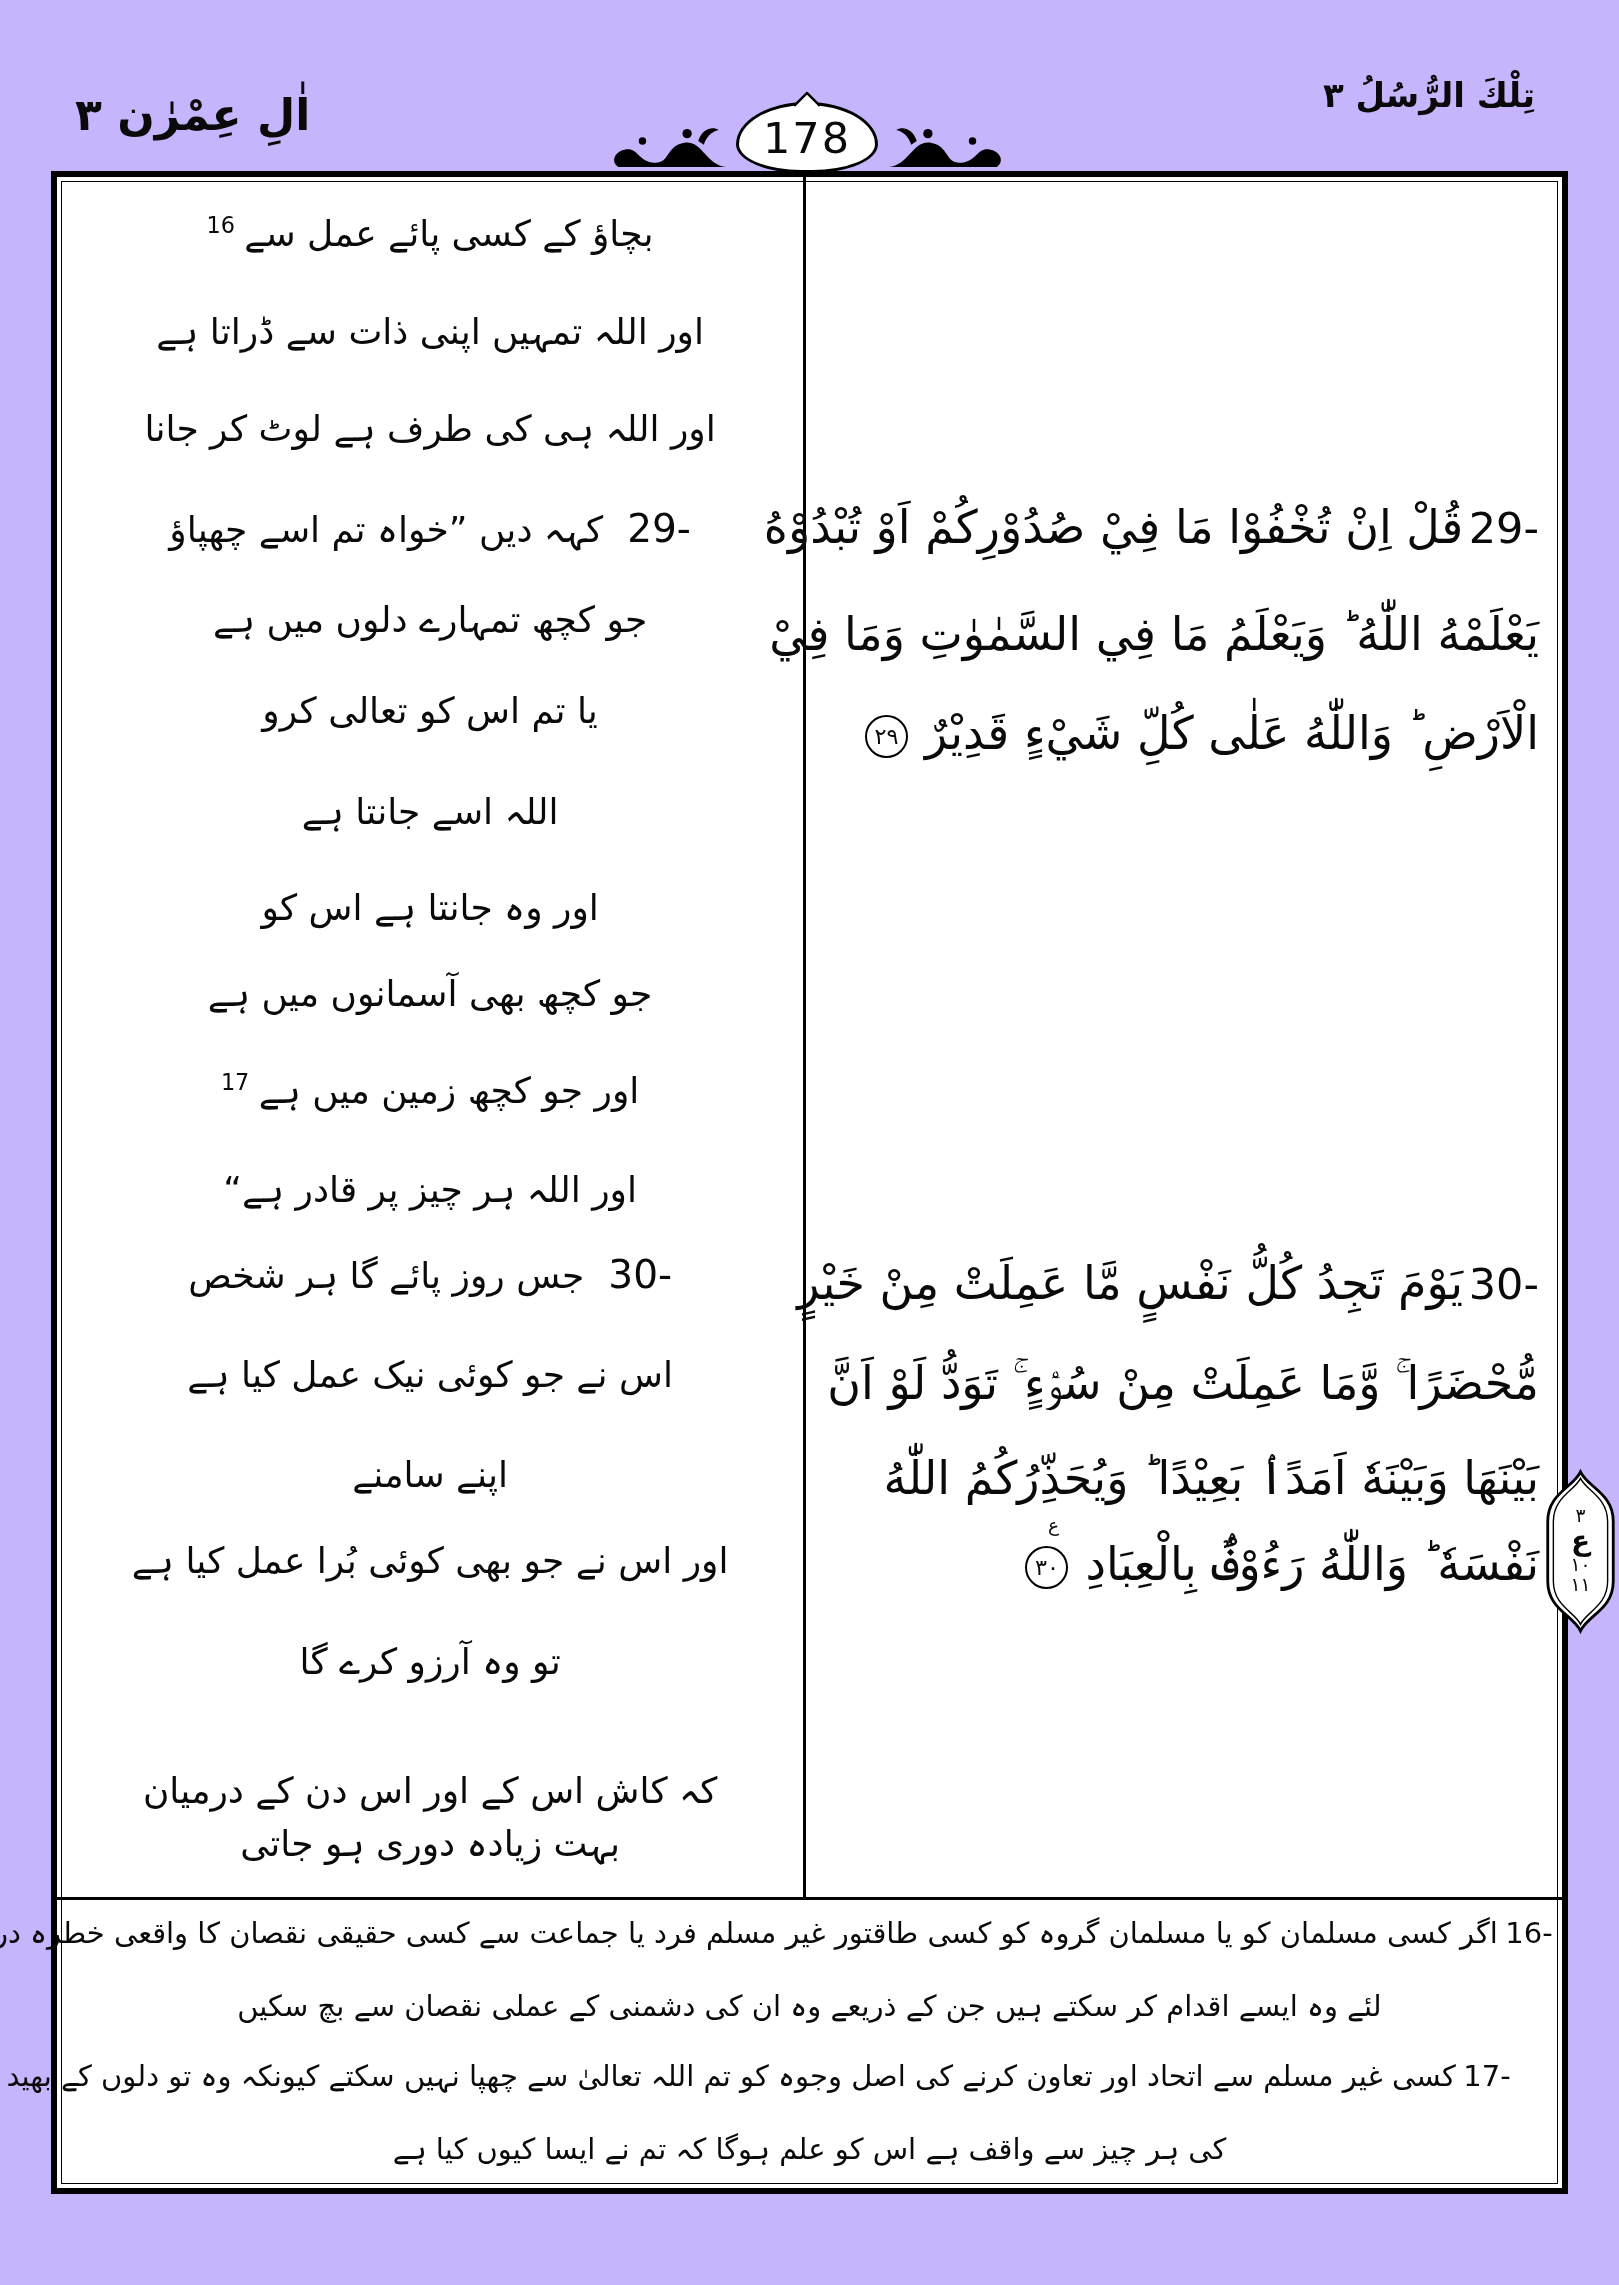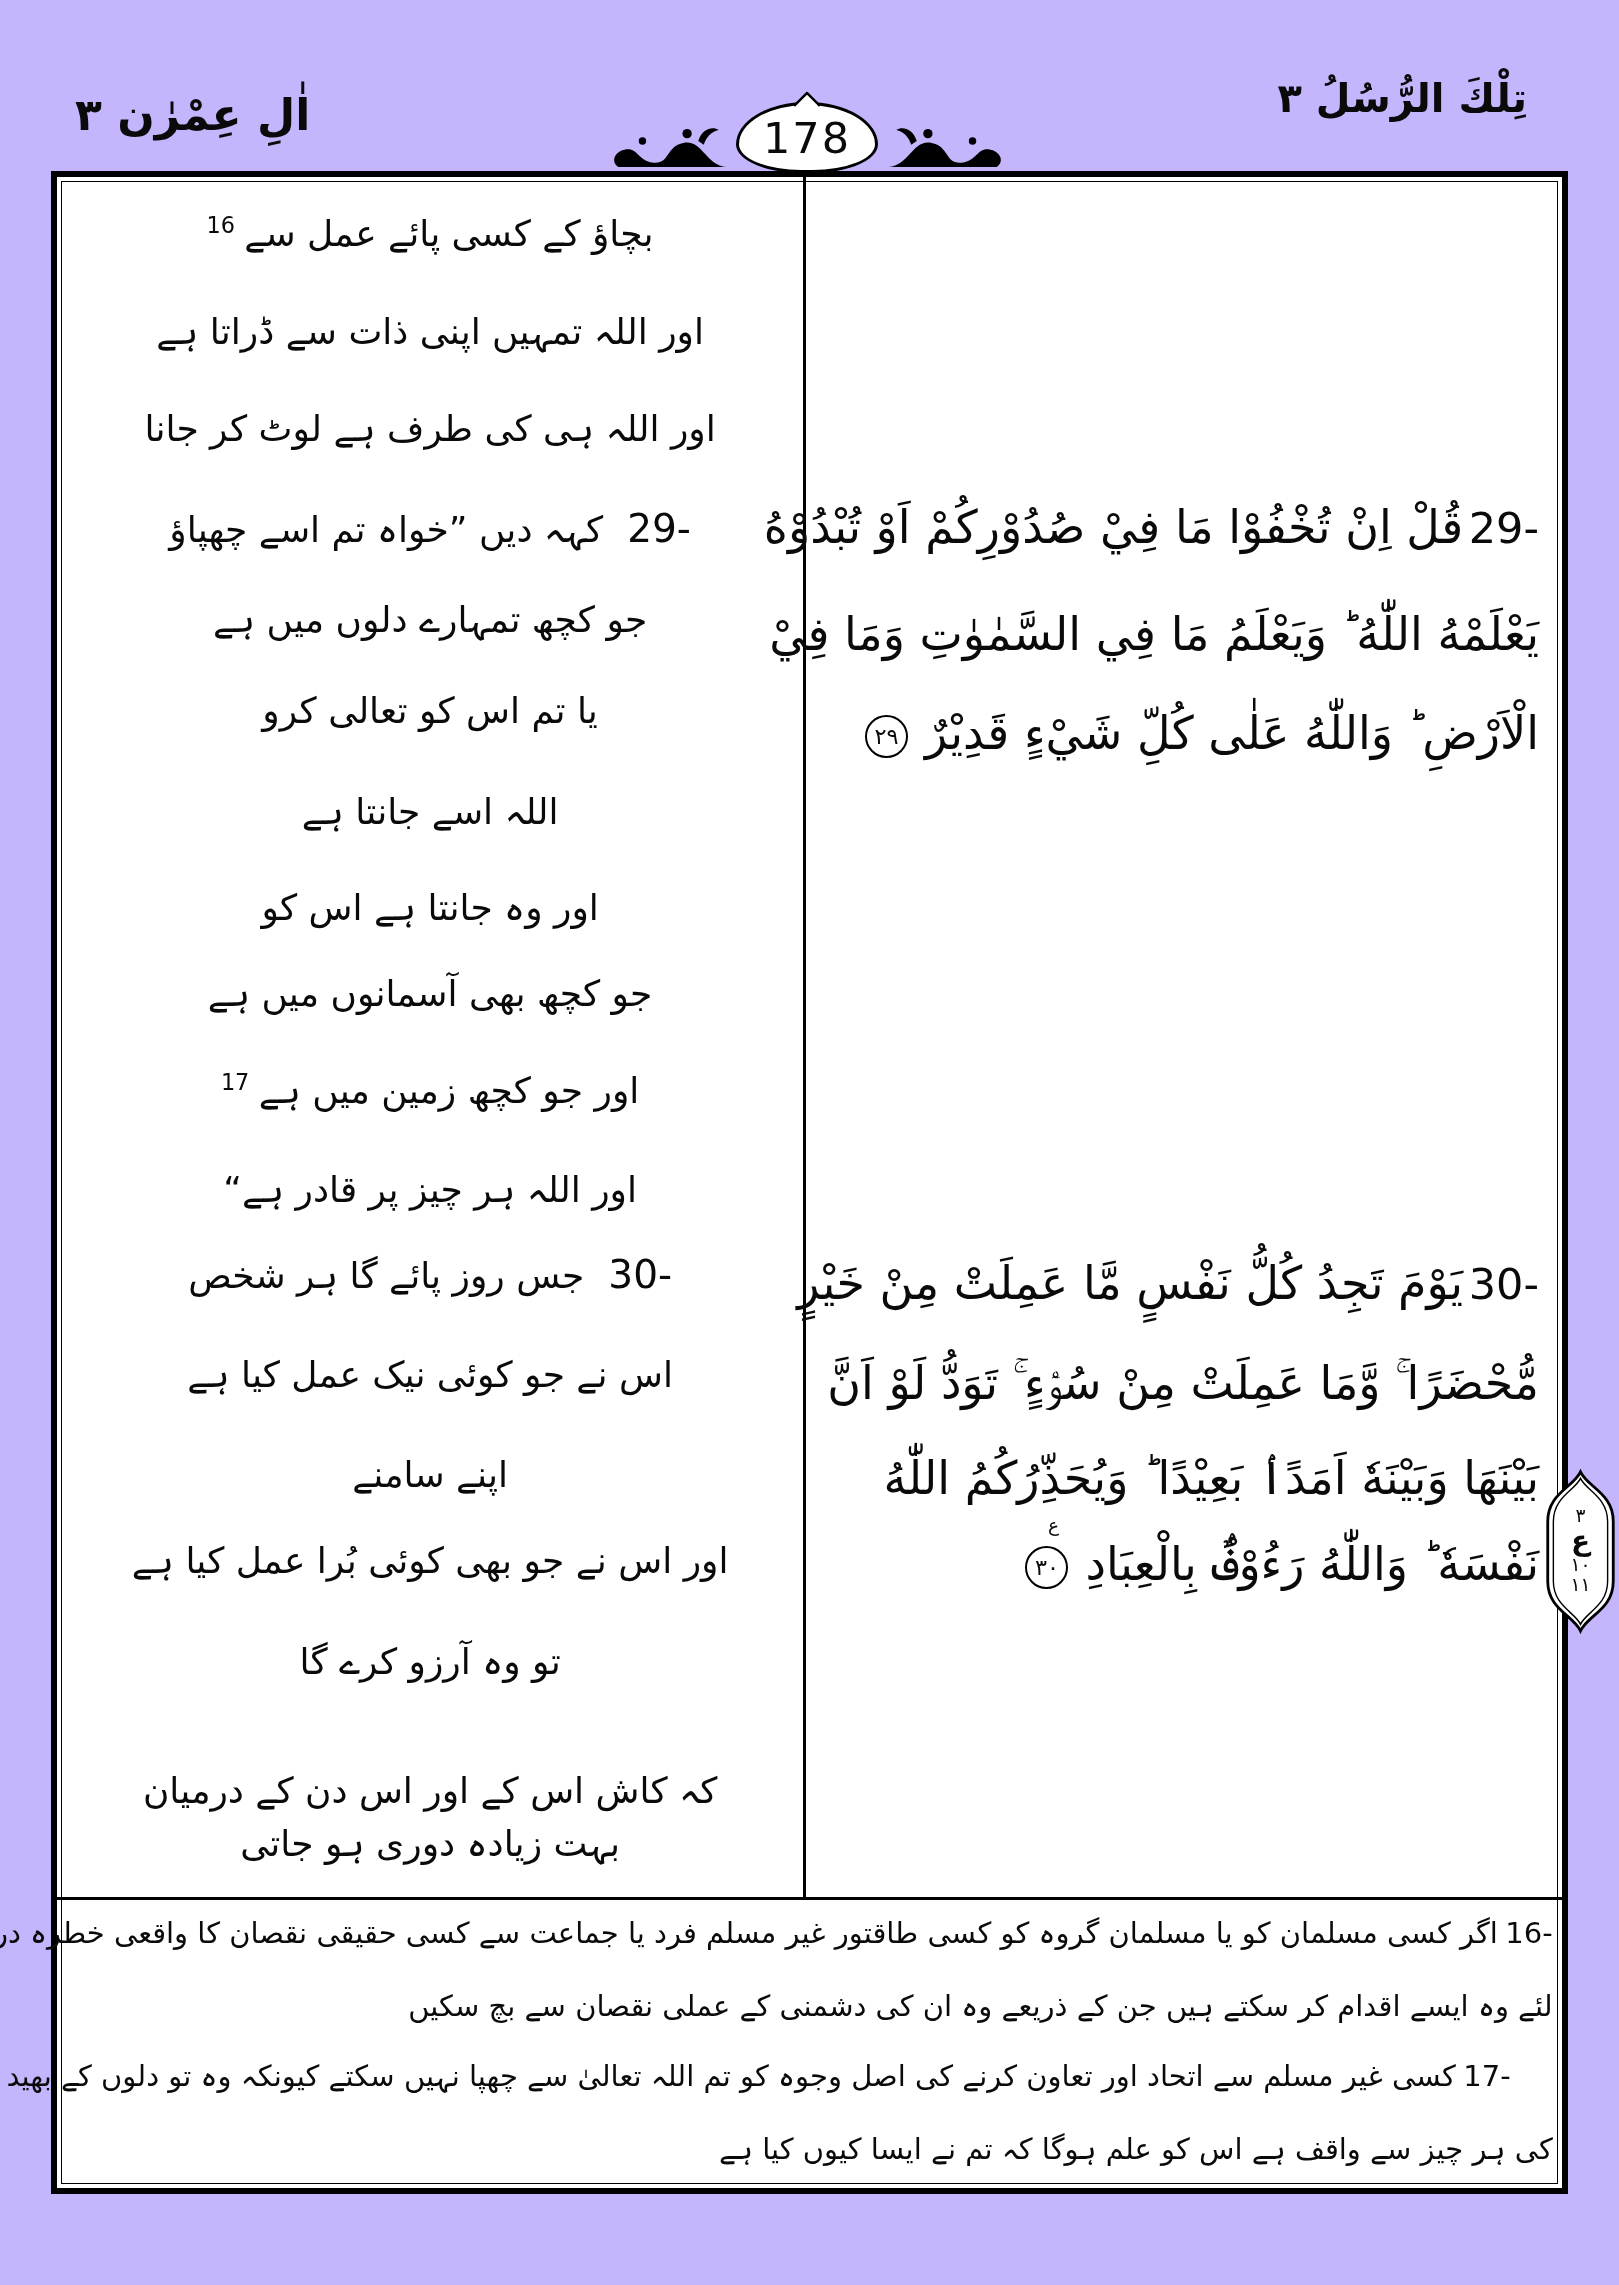--- a/index.html
+++ b/index.html
@@ -3,21 +3,21 @@
 <meta charset="utf-8">
 <style>
   html,body{margin:0;padding:0;background:#e8e8e8;}
   .page{
     position:relative; width:1619px; height:2286px; background:#c4b5fd;
     font-family:"DejaVu Sans", sans-serif; color:#0a0a0a; overflow:hidden;
     margin:0 auto;
   }
   
   .hdr-left{position:absolute; left:75px; top:89px; font-size:44px; font-weight:bold; direction:rtl; letter-spacing:0.9px;}
-  .hdr-right{position:absolute; right:92px; top:75px; font-size:40px; font-weight:bold; direction:rtl;}
+  .hdr-right{position:absolute; right:84px; top:75px; font-size:34px; font-weight:bold; direction:rtl;}
   .hdr-center{position:absolute; left:611px; top:93px; width:392px; height:80px; display:flex; align-items:flex-end; justify-content:center; z-index:3;gap:16px;}
   .cloud{
     position:relative; width:142px; height:71px; background:#fff;
     border:3.7px solid #000; border-radius:52% 52% 48% 48% / 62% 62% 42% 42%;
     display:flex; align-items:center; justify-content:center;
     font-size:43px; letter-spacing:1.9px; z-index:2; box-sizing:border-box;
   }
   .cloud::before{
     content:""; position:absolute; top:-10.3px; left:50%;
     width:17px; height:17px; background:#fff;
@@ -55,21 +55,21 @@
     display:inline-flex; align-items:center; justify-content:center;
     width:43px; height:43px; border:2.8px solid #000; border-radius:50%;
     font-size:22.4px; margin:0 17px 0 3.7px; vertical-align:middle; box-sizing:border-box;
   }
   .vcircle-wrap{position:relative; display:inline-block;}
   .vcircle-wrap .ain-top{position:absolute; top:-22.4px; left:50%; transform:translateX(-50%); font-size:18.6px; line-height:1;}
   
   .fn{position:absolute; left:9.3px; right:9.3px; direction:rtl; font-size:29px; line-height:1.4; white-space:nowrap;}
   .fn-num{direction:ltr; unicode-bidi:isolate; margin-left:7.5px;}
   .fn-r{text-align:right;}
-  .fn-c{text-align:right;}
+  .fn-c{text-align:center;}
   
   .ruku{position:absolute; left:1544px; top:1469px; width:73px; height:164px; z-index:4;}
   .ruku svg{position:absolute; inset:0;}
   .ruku-text{
     position:absolute; inset:0; display:flex; flex-direction:column;
     align-items:center; justify-content:center; gap:0; text-align:center;
   }
   .ruku-text .r-sm{font-size:18.6px; line-height:20.5px;}
   .ruku-text .r-ain{font-size:28px; line-height:28px; font-weight:bold;}
 </style>

